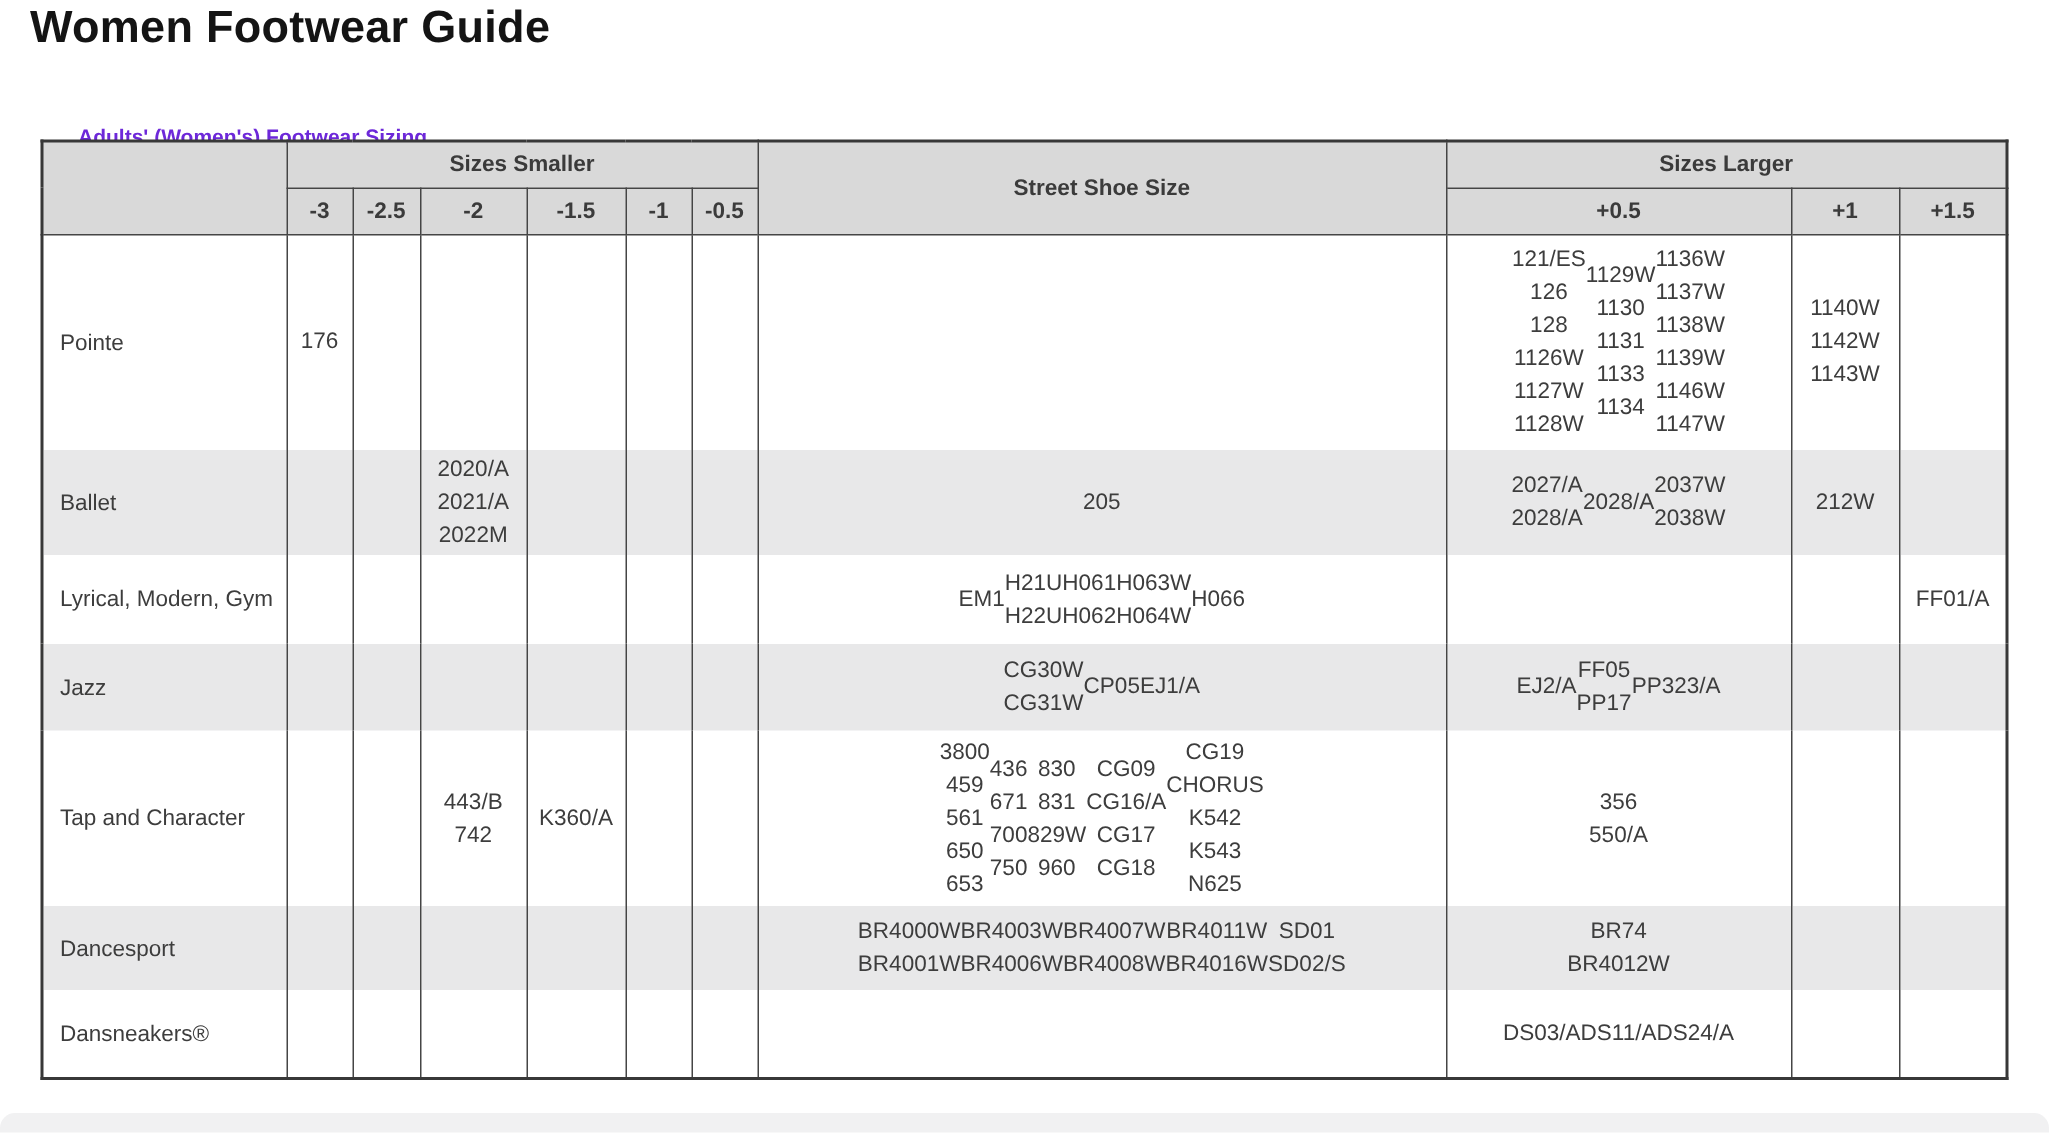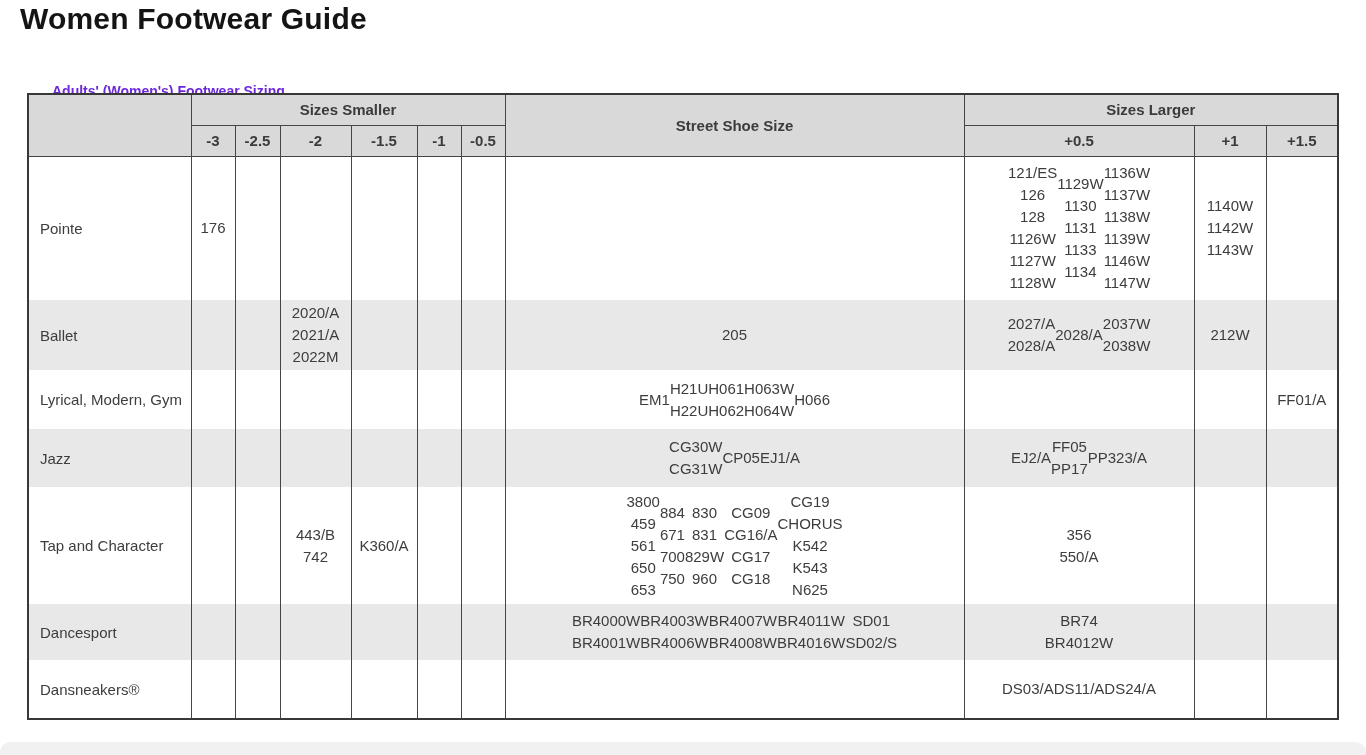--- a/index.html
+++ b/index.html
@@ -298,21 +298,21 @@
           <td>
             <div class="groups">
               <div class="group">
                 <span>3800</span>
                 <span>459</span>
                 <span>561</span>
                 <span>650</span>
                 <span>653</span>
               </div>
               <div class="group">
-                <span>884</span>
+                <span>436</span>
                 <span>671</span>
                 <span>700</span>
                 <span>750</span>
               </div>
               <div class="group">
                 <span>830</span>
                 <span>831</span>
                 <span>829W</span>
                 <span>960</span>
               </div>

